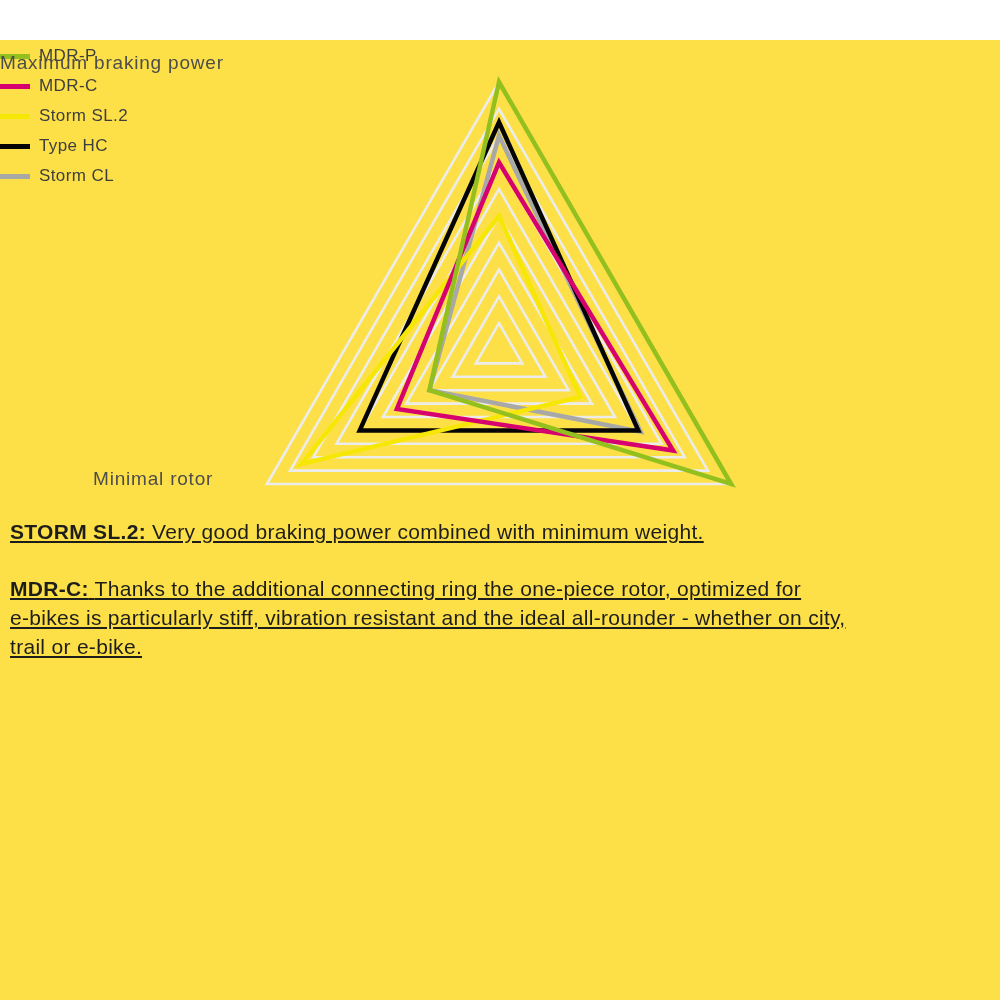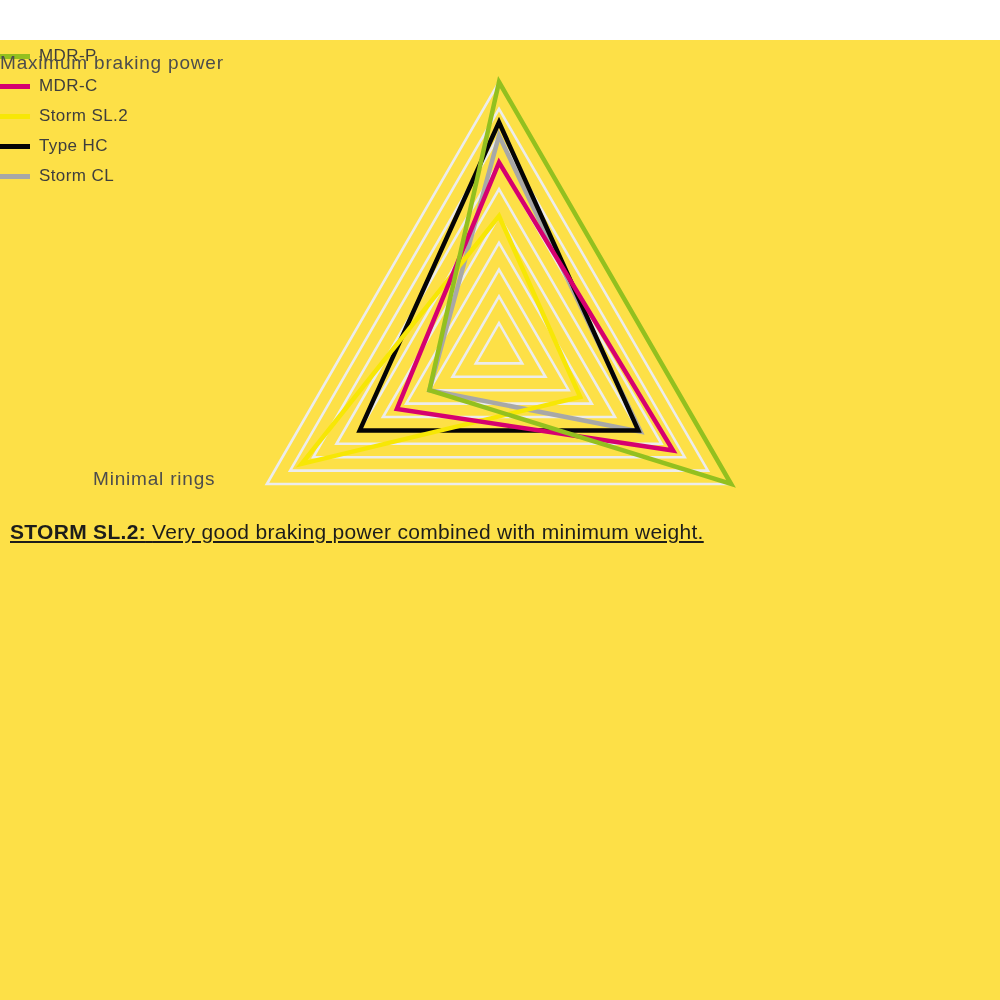--- a/index.html
+++ b/index.html
@@ -137,19 +137,22 @@
       <span class="swatch" style="background: rgb(5, 5, 5);"></span>
       <span class="legend-label">Type HC</span>
     </div>
     <div class="legend-item">
       <span class="swatch" style="background: rgb(168, 168, 167);"></span>
       <span class="legend-label">Storm CL</span>
     </div>
   </div>
 
   <div class="axis-label axis-top">Maximum braking power</div>
-  <div class="axis-label axis-left">Minimal rings</div>
+  <div class="axis-label axis-left">Minimal rotor</div>
 
   <div class="descriptions">
     <p><b class="desc-label">STORM SL.2:</b> <span class="desc-text">Very good braking power combined with minimum weight.</span></p>
+    <p><b class="desc-label">MDR-C:</b> <span class="desc-text">Thanks to the additional connecting ring the one-piece rotor, optimized for
+e-bikes is particularly stiff, vibration resistant and the ideal all-rounder - whether on city,
+trail or e-bike.</span></p>
   </div>
 
 </div>
 
 </body></html>

